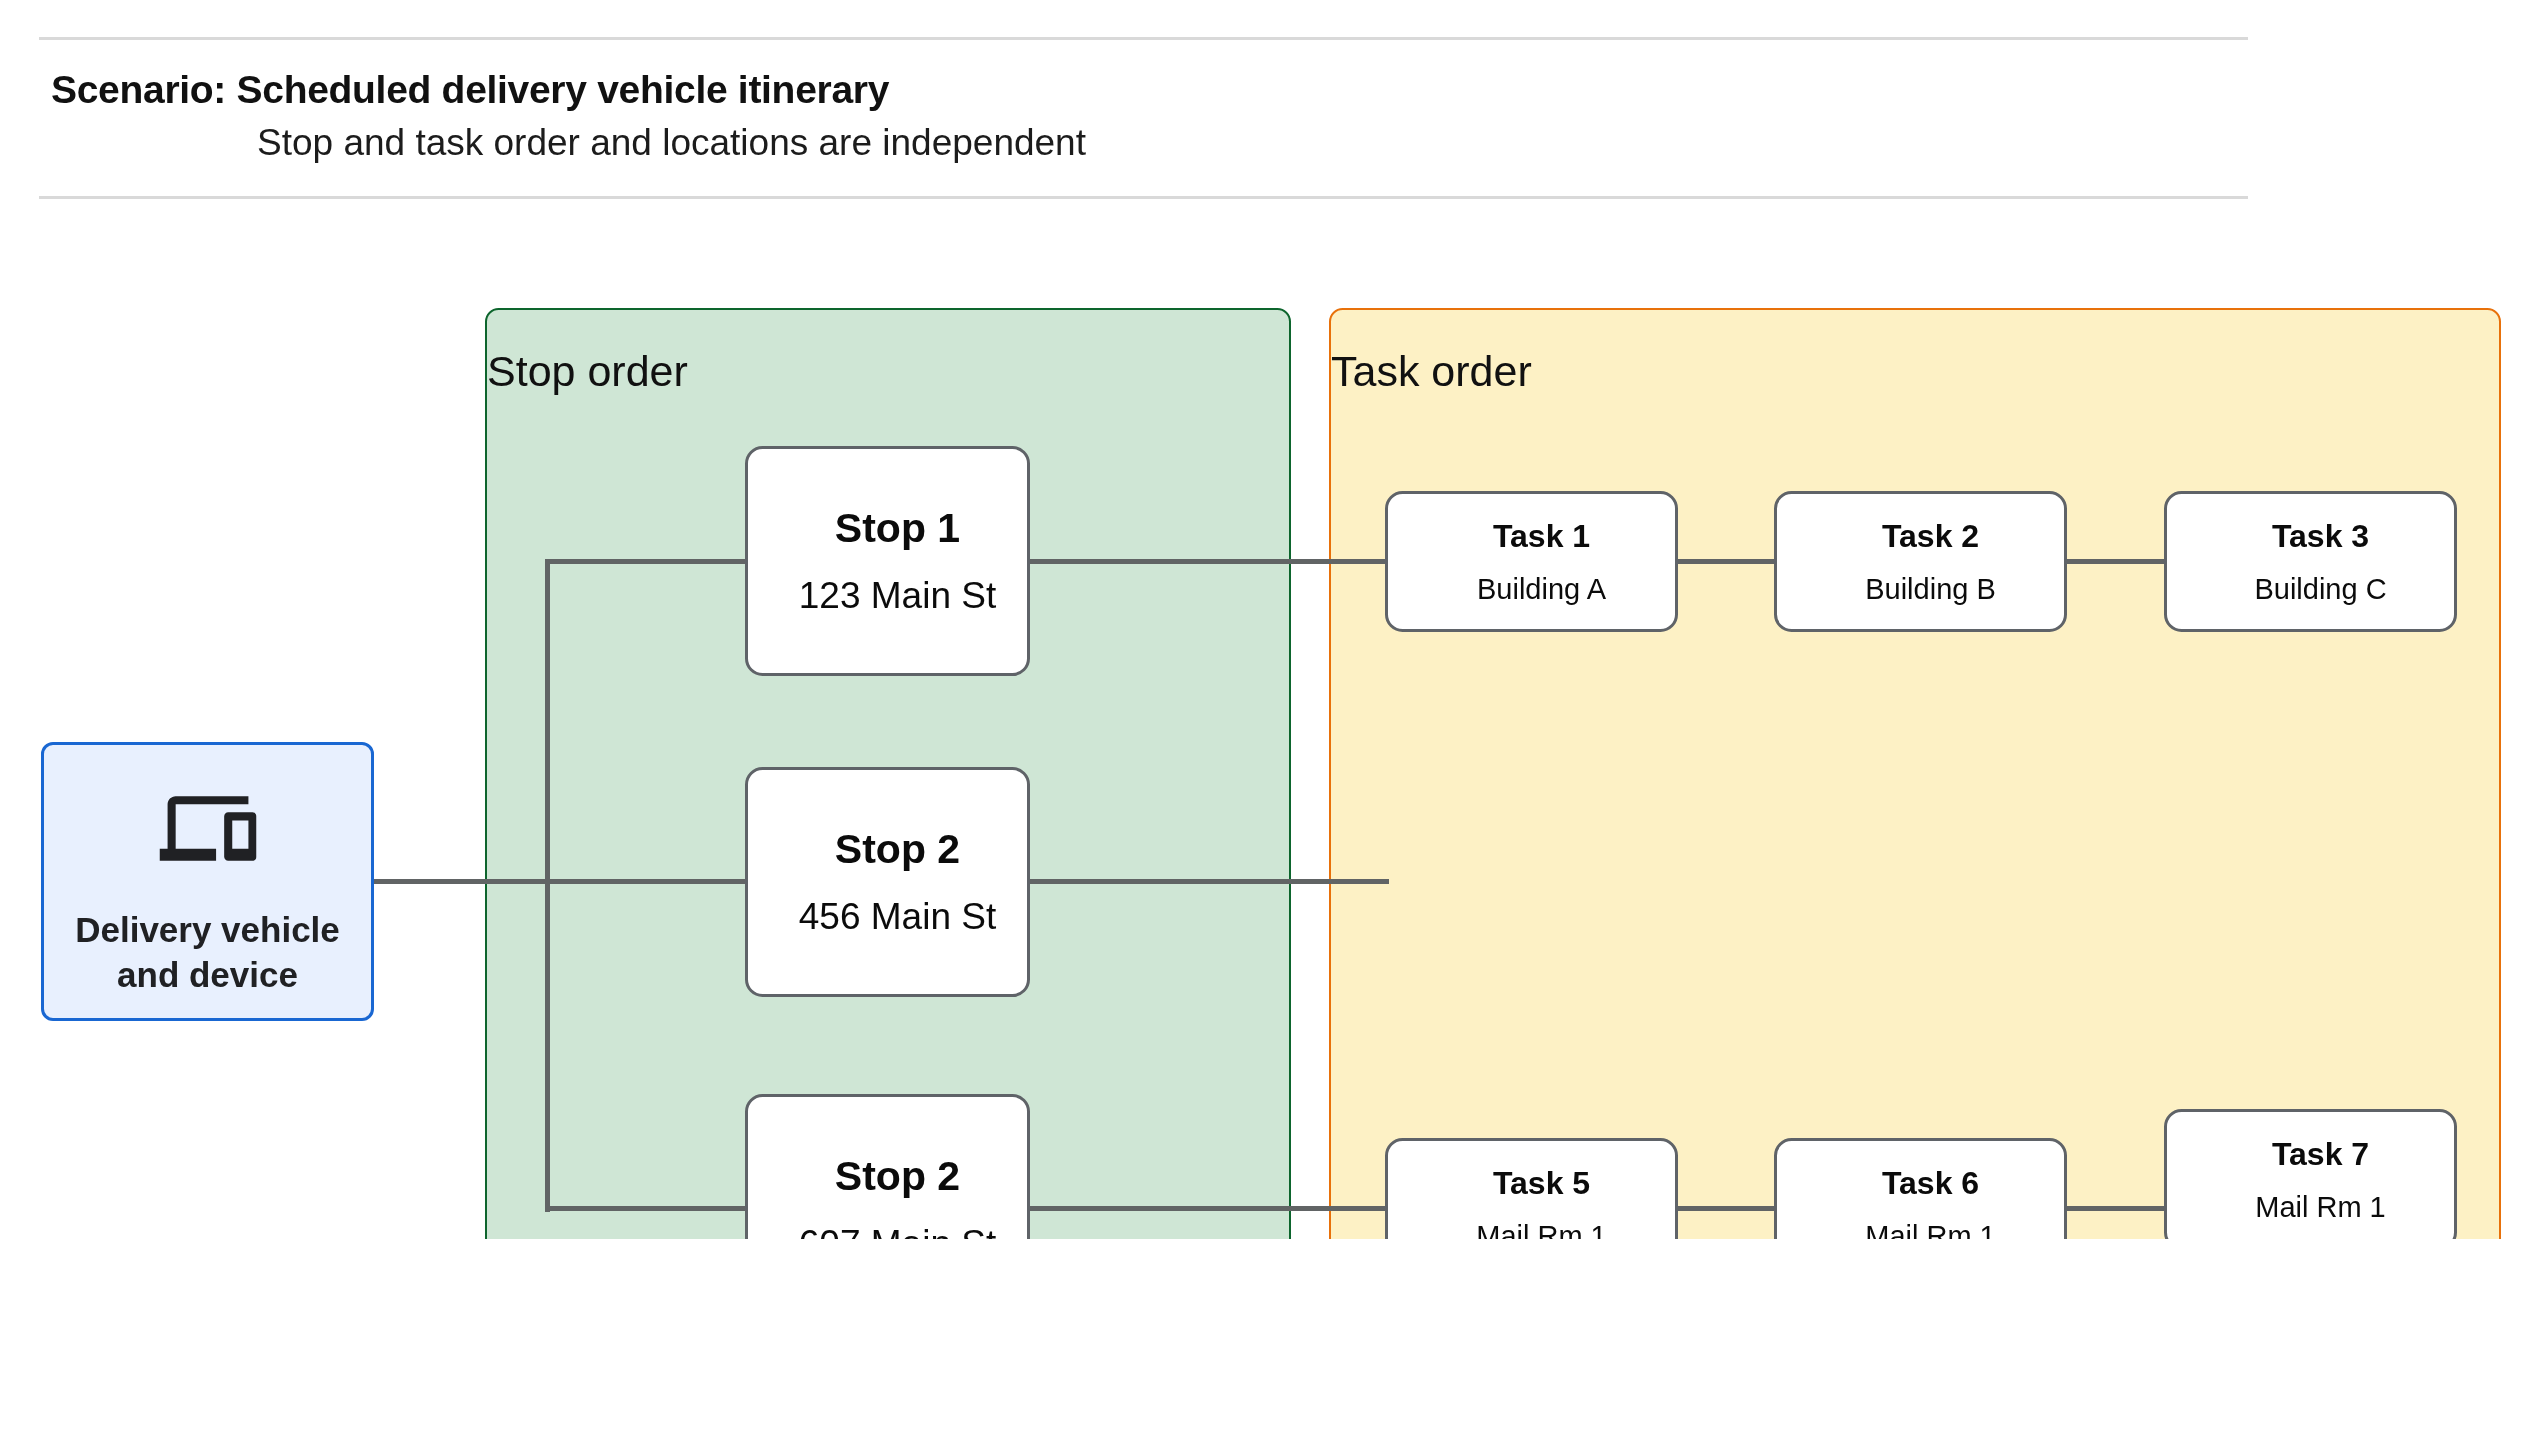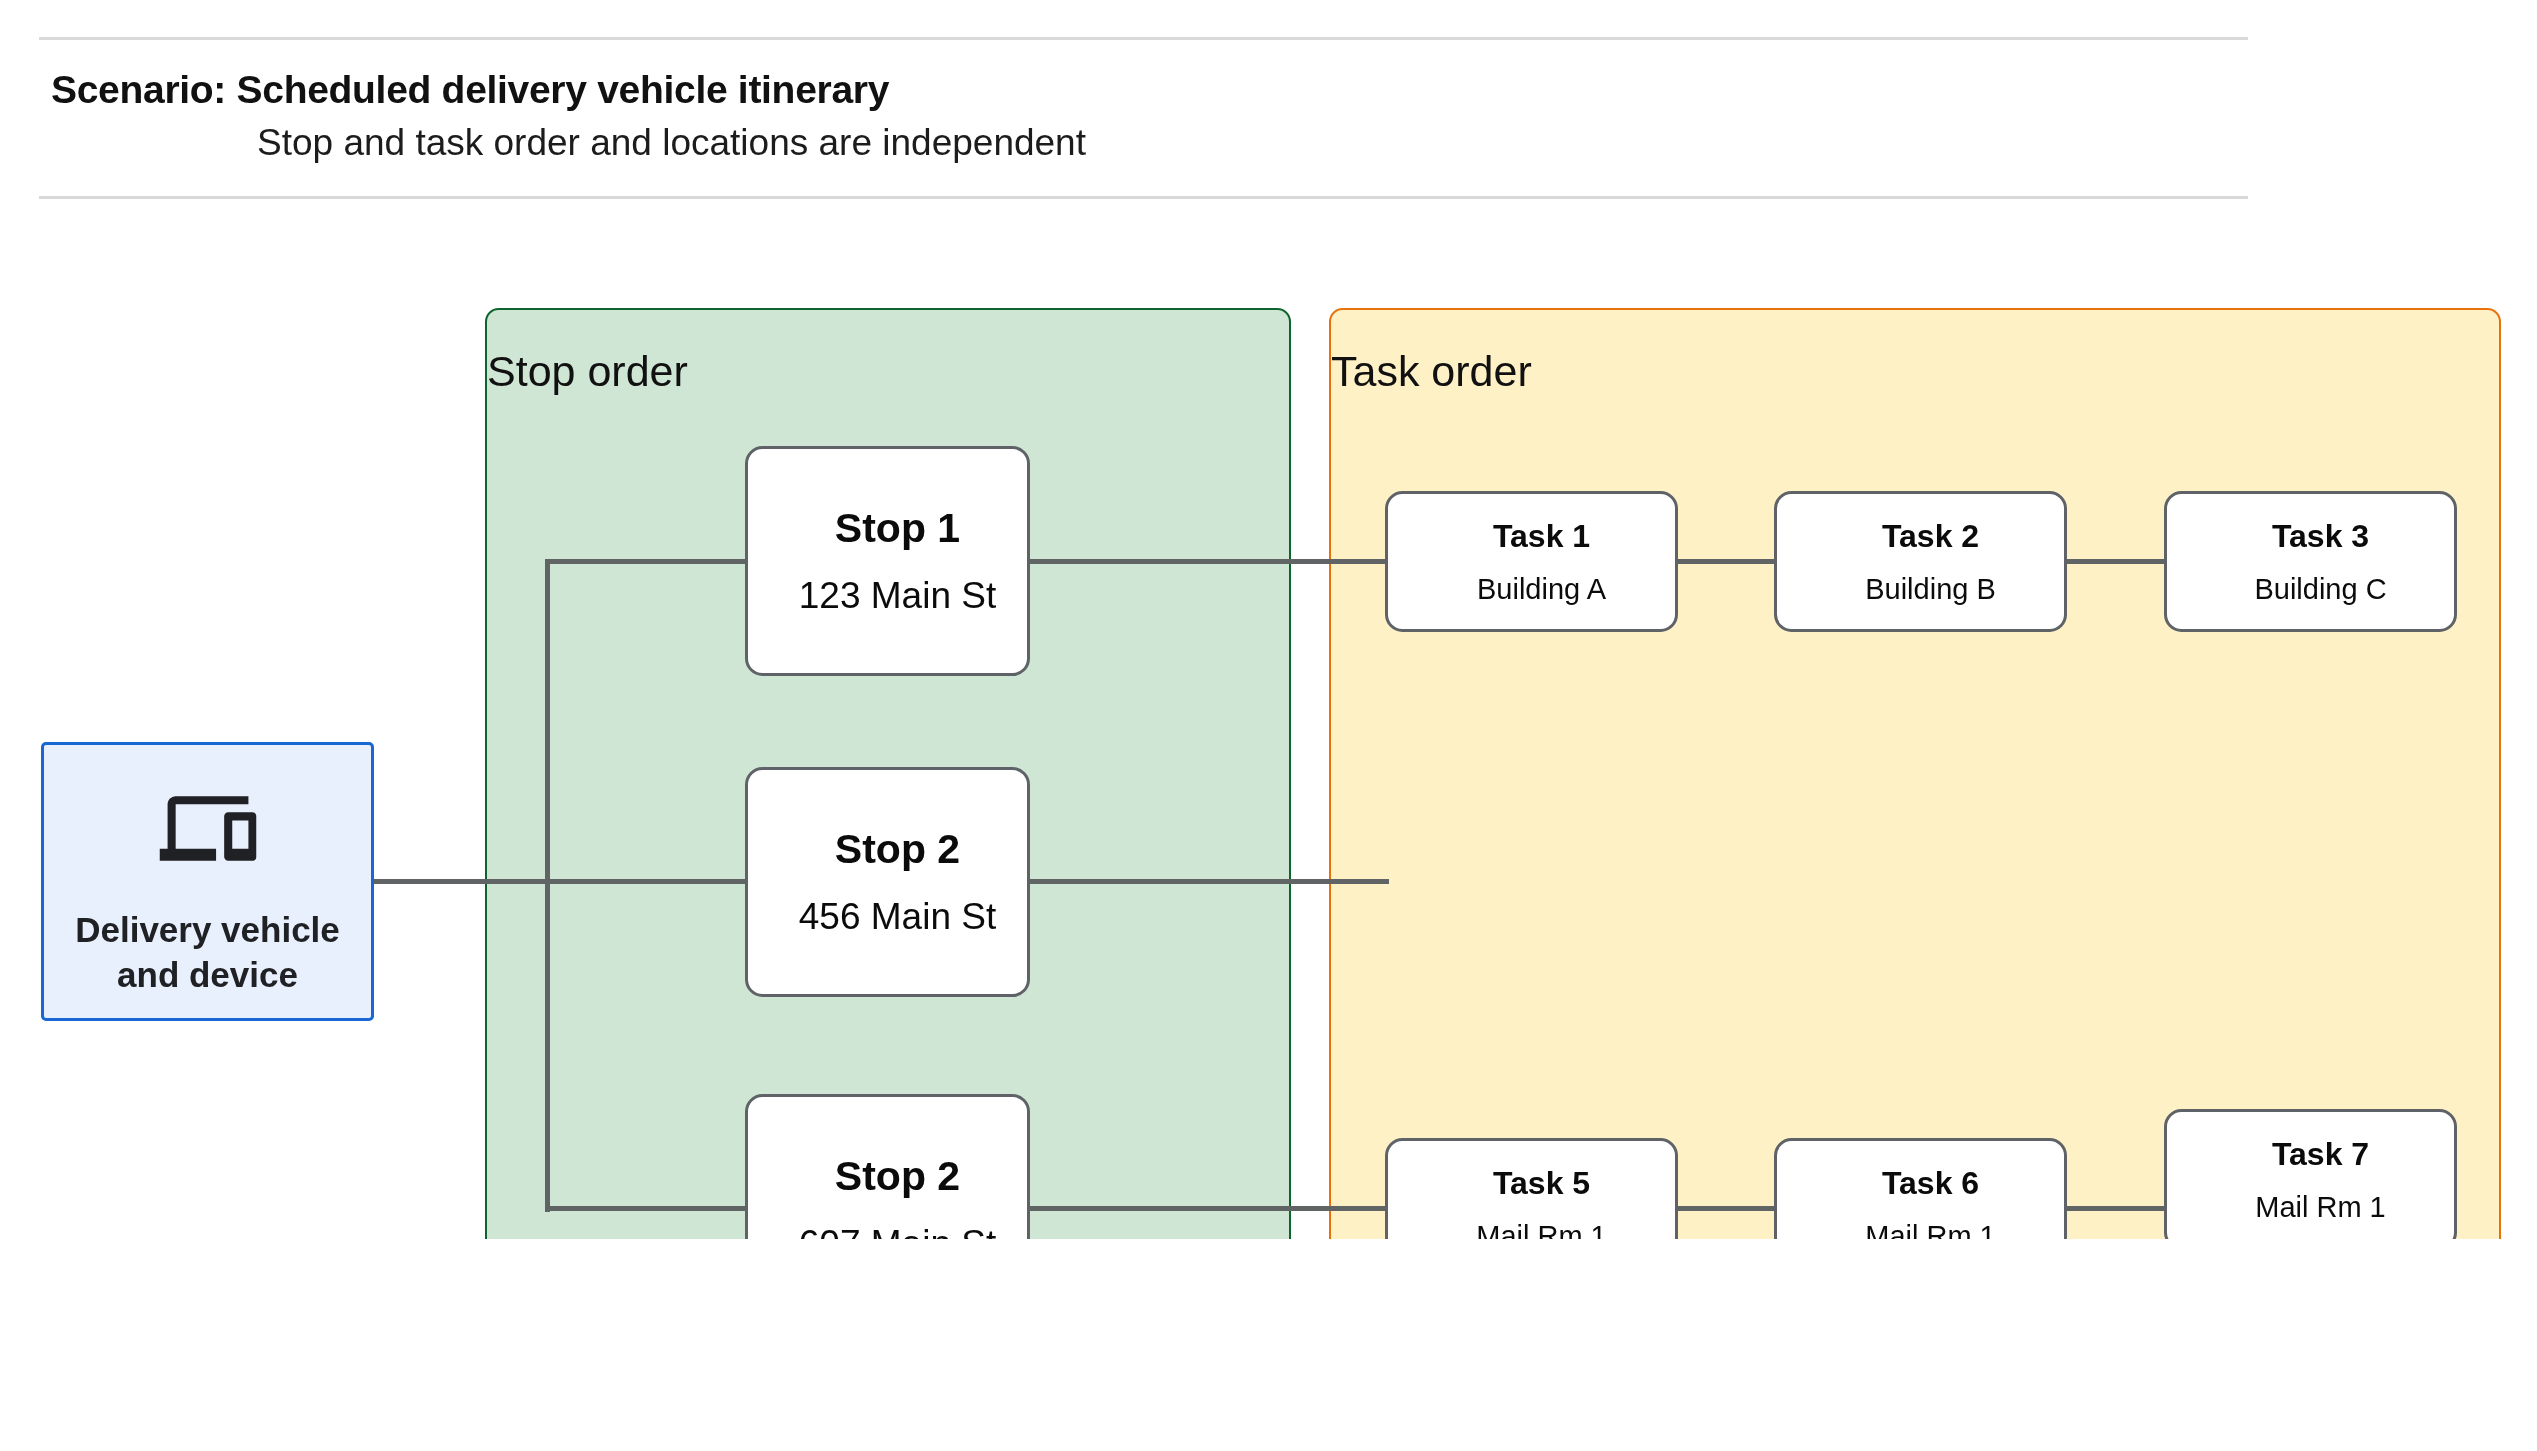--- a/index.html
+++ b/index.html
@@ -97,21 +97,21 @@
   .node-task .node-title { font-size: 32px; font-weight: 700; color: #0b0b0b; line-height: 1.25; }
   .node-task .node-sub   { font-size: 29px; font-weight: 400; color: #0b0b0b; line-height: 1.25; margin-top: 2.9px; }
   .source-node {
     position: absolute;
     left: 41px;
     top: 742px;
     width: 333px;
     height: 279px;
     background: var(--source-fill, #e8f0fe);
     border: 3.9px solid var(--source-border, #1967d2);
-    border-radius: 5px;
+    border-radius: 12px;
     box-sizing: border-box;
   }
   .source-icon {
     position: absolute;
     left: 50%;
     top: 35px;
     transform: translateX(-50%);
   }
   .source-label {
     position: absolute;

